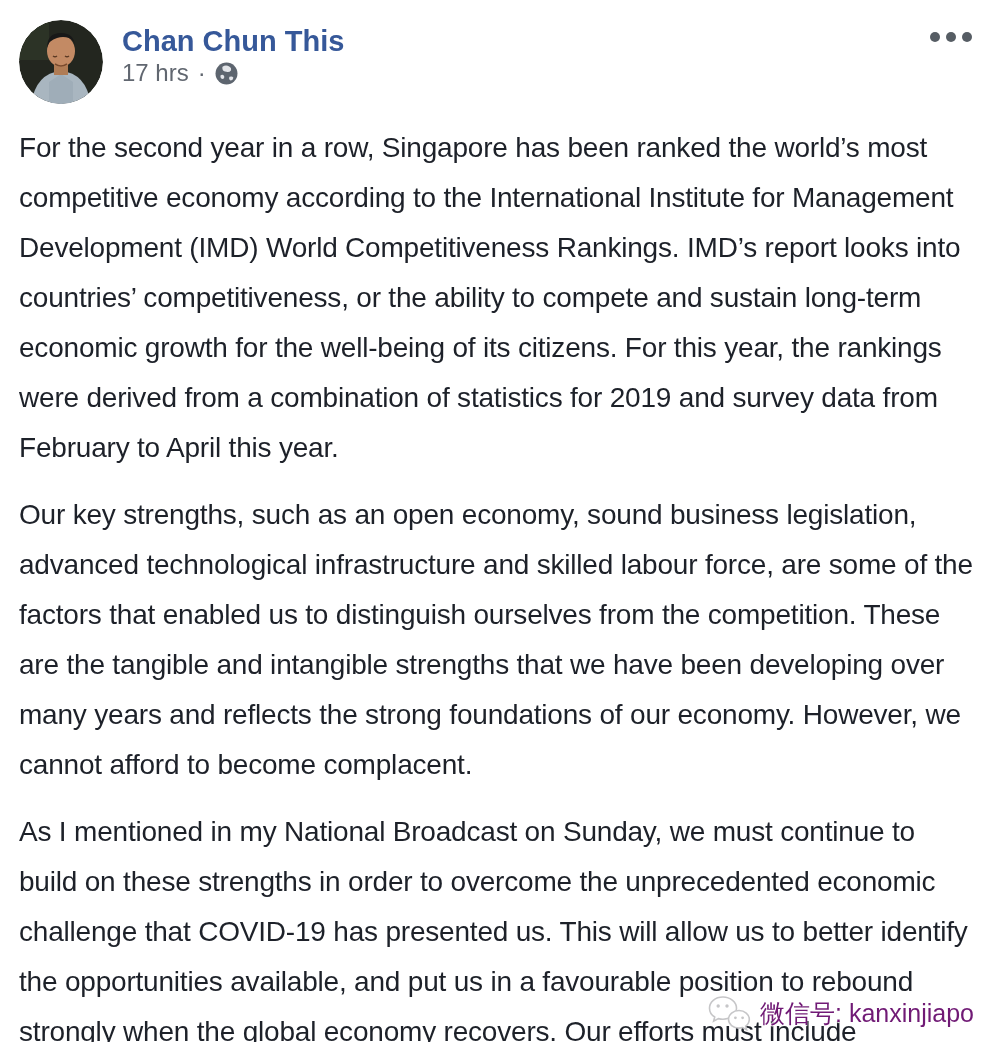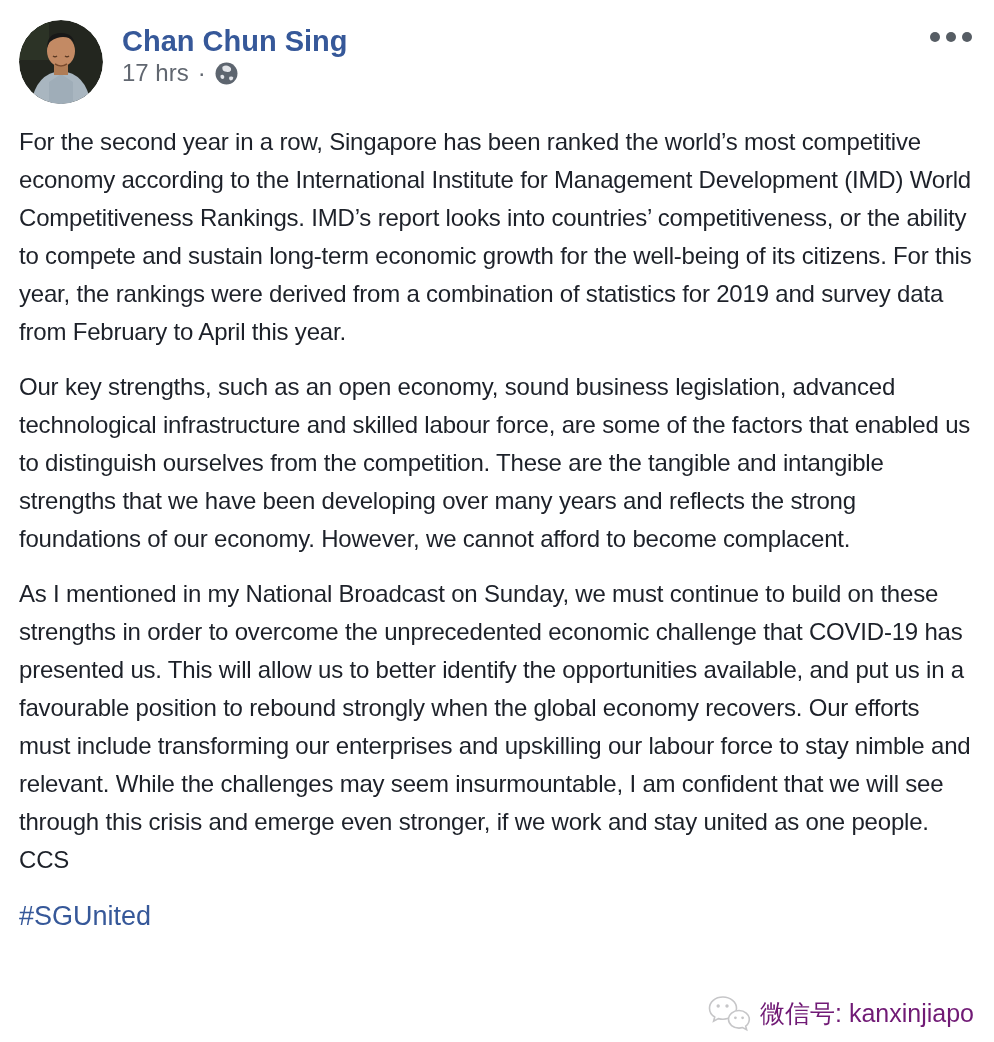--- a/index.html
+++ b/index.html
@@ -67,22 +67,22 @@
     background: #565d64;
     display: block;
   }
   
   .body {
     padding: 19px 19px 0 19px;
   }
   p.post-text {
     margin: 0 0 17px 0;
     color: #1d2129;
-    font-size: 24px;
-    line-height: 38px;
+    font-size: 28px;
+    line-height: 50px;
     letter-spacing: -0.2px;
   }
   .hashtag {
     display: inline-block;
     color: #365899;
     font-size: 27px;
     line-height: 38px;
     margin-top: 1px;
     cursor: pointer;
     text-decoration: none;
@@ -123,21 +123,21 @@
           <rect x="35" y="40" width="14" height="15" fill="#b07c55"></rect>
           <ellipse cx="42" cy="31" rx="14" ry="16" fill="#c38a64"></ellipse>
           <path d="M28 28 Q28 13 42 13 Q56 13 56 28 Q56 20 50 18 Q44 16 38 18 Q30 20 28 28 Z" fill="#181818"></path>
           <path d="M34 36 q2 1.5 4 0" stroke="#5d3a24" stroke-width="1.4" fill="none"></path>
           <path d="M46 36 q2 1.5 4 0" stroke="#5d3a24" stroke-width="1.4" fill="none"></path>
           <path d="M36 44 q6 4 12 0" stroke="#7a4b2d" stroke-width="1.6" fill="none"></path>
         </g>
       </svg>
     </div>
     <div class="header-text">
-      <div class="name">Chan Chun Sing</div>
+      <div class="name">Chan Chun This</div>
       <div class="meta">
         <span>17 hrs</span>
         <span class="sep">·</span>
         <span class="globe">
           <svg viewBox="0 0 22 22" width="23" height="23">
             <circle cx="11" cy="11" r="10.5" fill="#5d656f"></circle>
             <path d="M7.2 4.6 q3.2 -2.2 6.4 -0.2 q2.4 1.2 1.8 3.4 q-1.6 2.4 -4.4 1.6 q-3.4 -0.2 -3.8 -2.4 q-0.4 -1.6 0 -2.4 z" fill="#e3e5e9"></path>
             <path d="M5.4 12.6 q2.4 -1 3.4 1 q0.4 2.4 -1.8 2.6 q-2.4 -1 -1.6 -3.6 z" fill="#e3e5e9"></path>
             <path d="M13.8 14.2 q2.6 -1.2 3.8 0.8 q-0.4 2.6 -2.8 2.8 q-2 -1.2 -1 -3.6 z" fill="#e3e5e9"></path>
           </svg>

